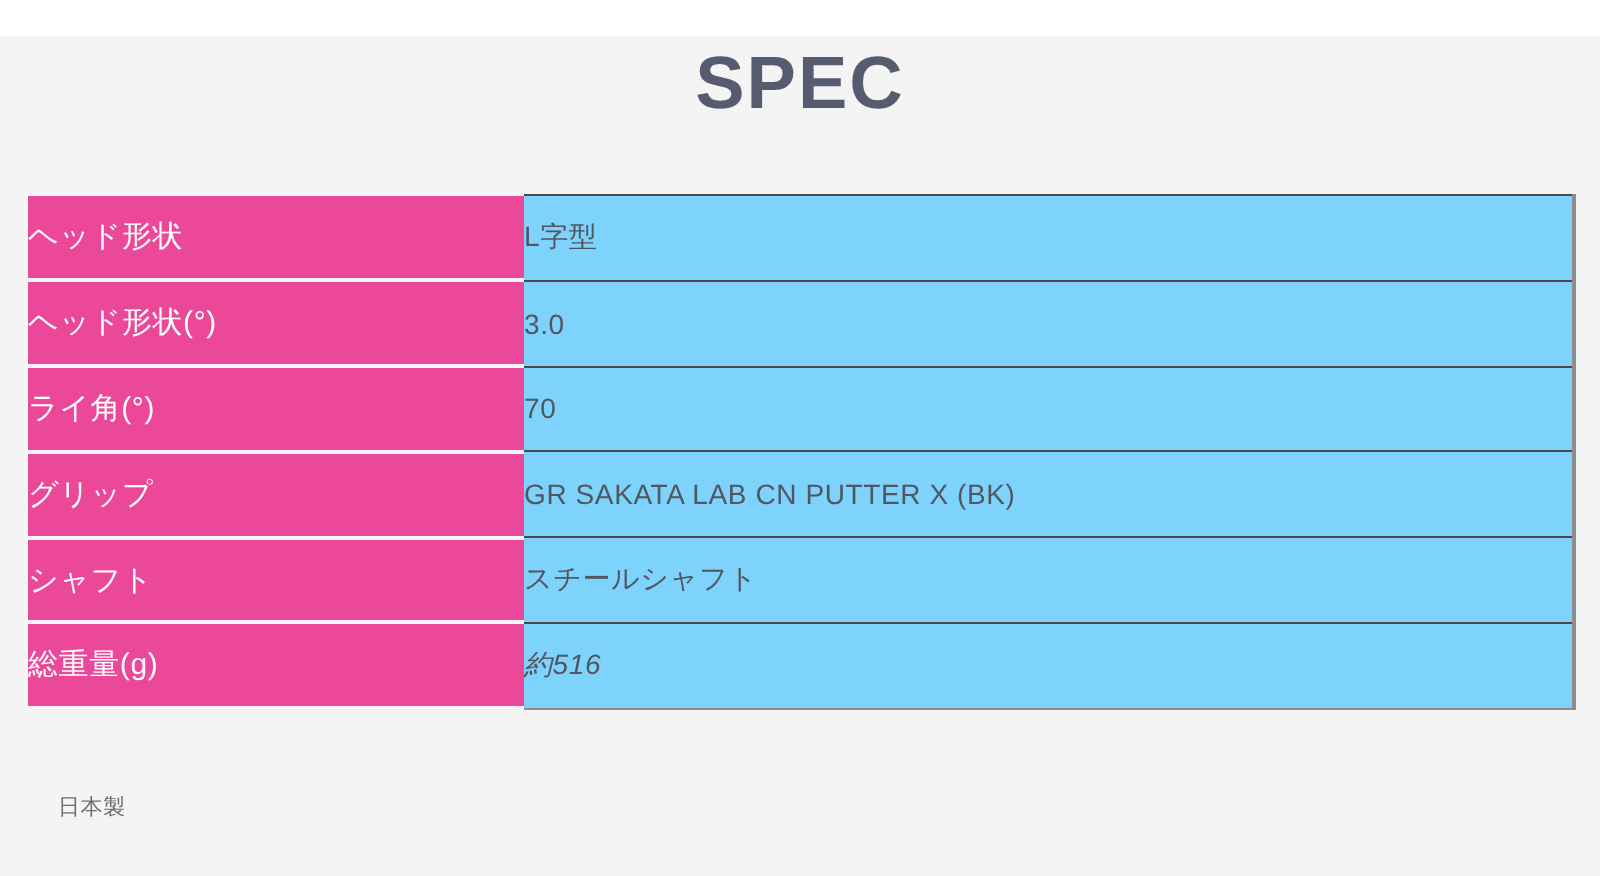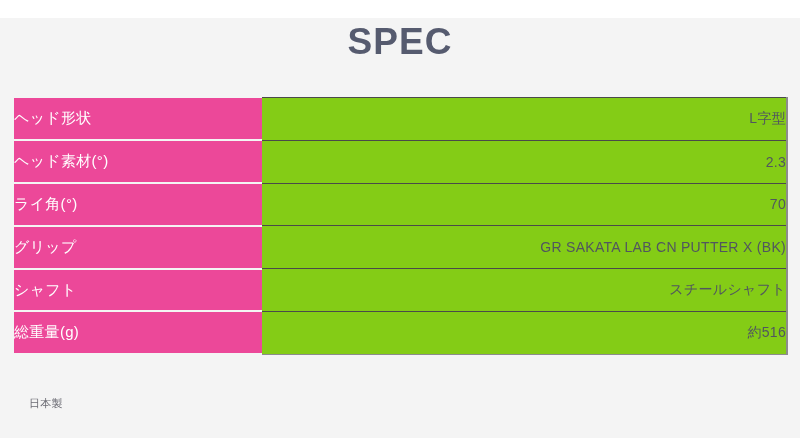--- a/index.html
+++ b/index.html
@@ -62,30 +62,31 @@
     font-size: 15px;
     padding-left: 12px;
     border-bottom: 2px solid #f4f4f4;
     letter-spacing: 0.3px;
   }
   #spec-table tr:last-child td.spec-label {
     border-bottom: 2px solid #f4f4f4;
   }
   td.spec-value {
     width: 524px;
-    background: #84cc16;
+    background: #7dd3fc;
     color: #51565f;
     font-size: 14px;
-    text-align: right;
+    text-align: left;
     border-top: 1px solid #4a4a4a;
     border-right: 2px solid #8c8c8c;
     letter-spacing: 0.3px;
   }
   #spec-table tr:last-child td.spec-value {
     border-bottom: 1px solid #8c8c8c;
+    font-style: italic;
   }
   #origin-note {
     position: absolute;
     left: 17px;
     top: 396px;
     width: 786px;
     text-align: left;
     font-size: 11px;
     color: #6c6c74;
     letter-spacing: 0.3px;
@@ -101,22 +102,22 @@
 
   <div id="page-title">SPEC</div>
 
   <table id="spec-table">
     <tbody>
       <tr>
         <td class="spec-label">ヘッド形状</td>
         <td class="spec-value">L字型</td>
       </tr>
       <tr>
-        <td class="spec-label">ヘッド素材(°)</td>
-        <td class="spec-value">2.3</td>
+        <td class="spec-label">ヘッド形状(°)</td>
+        <td class="spec-value">3.0</td>
       </tr>
       <tr>
         <td class="spec-label">ライ角(°)</td>
         <td class="spec-value">70</td>
       </tr>
       <tr>
         <td class="spec-label">グリップ</td>
         <td class="spec-value">GR SAKATA LAB CN PUTTER X (BK)</td>
       </tr>
       <tr>

